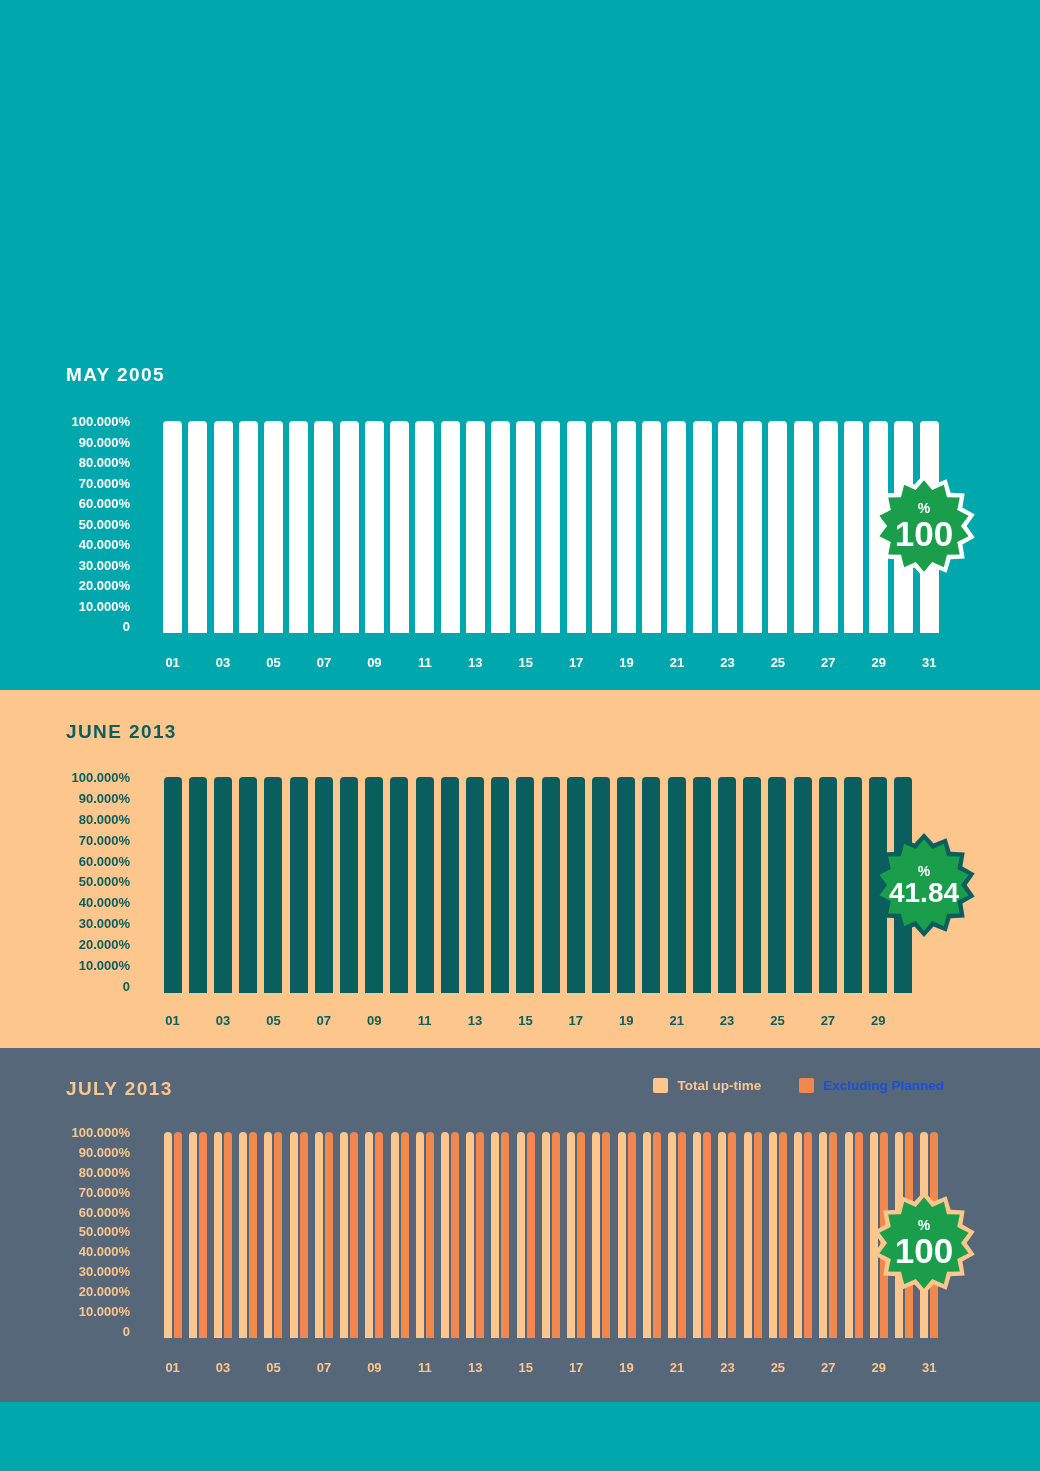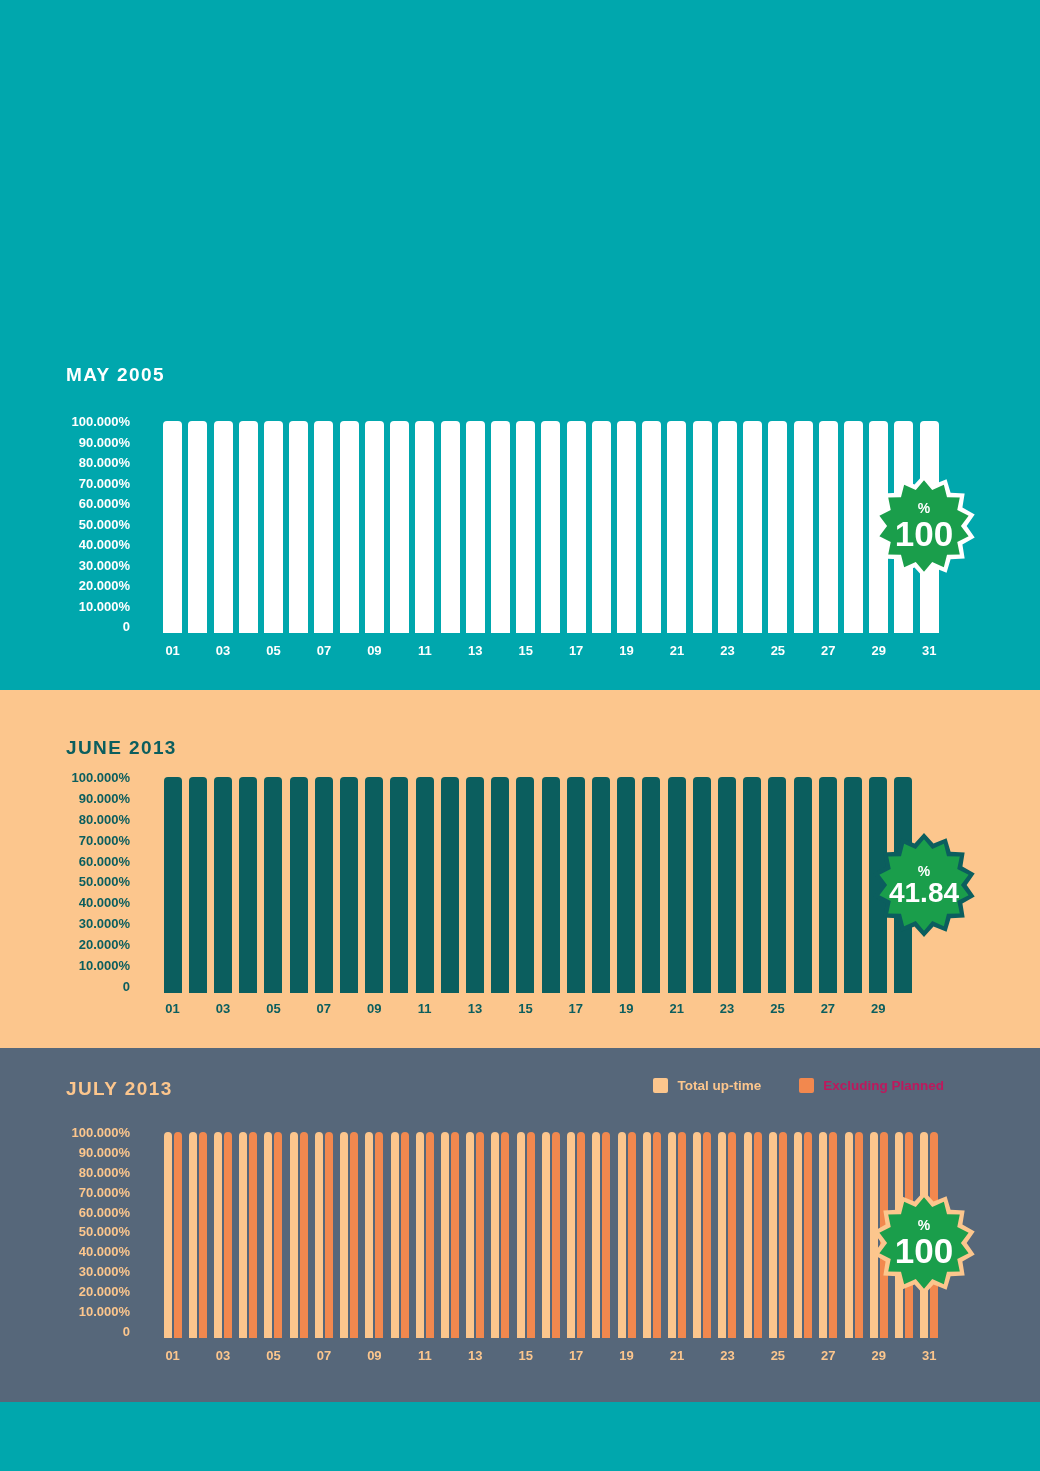--- a/index.html
+++ b/index.html
@@ -41,21 +41,21 @@
   .panel{ position:absolute; left:0; width:1040px; }
   .panel-may  { top:331px;  height:359px; background:#00a7ad; }
   .panel-june { top:690px;  height:358px; background:#fcc68d; }
   .panel-july { top:1048px; height:354px; background:#56677a; }
 
   .panel-title{
     position:absolute; left:66px; font-size:19px; font-weight:bold;
     letter-spacing:1.4px;
   }
   .panel-may  .panel-title{ top:364px; color:#ffffff; }
-  .panel-june .panel-title{ top:721px; color:#0b5e5e;margin-top:16px; }
+  .panel-june .panel-title{ top:721px; color:#0b5e5e; }
   .panel-july .panel-title{ top:1078px; color:#fcc68d; }
 
   
   .legend{
     position:absolute; right:96px; top:1078px;
     display:flex; align-items:center; gap:38px;
   }
   .legend-item{ display:flex; gap:9px; }
   .legend-swatch{ width:15px; height:15px; border-radius:2px; }
   .legend-text{ font-size:13.5px; font-weight:bold; }
@@ -68,21 +68,21 @@
   .plot{ position:absolute; }
   .bars{
     position:absolute; left:0; right:0; bottom:0; top:0;
     display:flex; align-items:flex-end;
   }
   .daygroup{ flex:1 1 0; height:100%; display:flex; align-items:flex-end;
              justify-content:center; gap:2px; }
   .bar{ border-radius:4px 4px 0 0; }
 
   .xaxis{
-    position:absolute; display:flex;
+    position:absolute; display:flex;margin-top:12px;
   }
   .xlabelcell{ flex:1 1 0; text-align:center; font-size:13px; font-weight:bold; }
 
   
   .panel-may .yaxis{ left:20px; top:415px; height:218px; color:#ffffff; }
   .panel-may .plot { left:160px; top:421px; width:782px; height:212px; }
   .panel-may .bar  { background:#ffffff; width:19px; }
   .panel-may .xaxis{ left:160px; top:643px; width:782px; color:#ffffff; }
 
   
@@ -428,21 +428,21 @@
 <div class="panel panel-july"></div>
 <div class="panel-july" style="position:absolute; left:0; top:0; width:1040px; height:1060px; background:none; pointer-events:none;">
   <div class="panel-title">JULY 2013</div>
   <div class="legend">
     <div class="legend-item">
       <span class="legend-swatch" id="sw0" style="background: rgb(252, 198, 141);"></span>
       <span class="legend-text" id="lt0" style="color: rgb(252, 198, 141);">Total up-time</span>
     </div>
     <div class="legend-item">
       <span class="legend-swatch" id="sw1" style="background: rgb(242, 136, 78);"></span>
-      <span class="legend-text" id="lt1" style="color: #be185d;">Excluding Planned</span>
+      <span class="legend-text" id="lt1" style="color: #1d4ed8;">Excluding Planned</span>
     </div>
   </div>
   <div class="yaxis" id="july-yaxis">
       <div class="ytick">100.000%</div>
       <div class="ytick">90.000%</div>
       <div class="ytick">80.000%</div>
       <div class="ytick">70.000%</div>
       <div class="ytick">60.000%</div>
       <div class="ytick">50.000%</div>
       <div class="ytick">40.000%</div>

